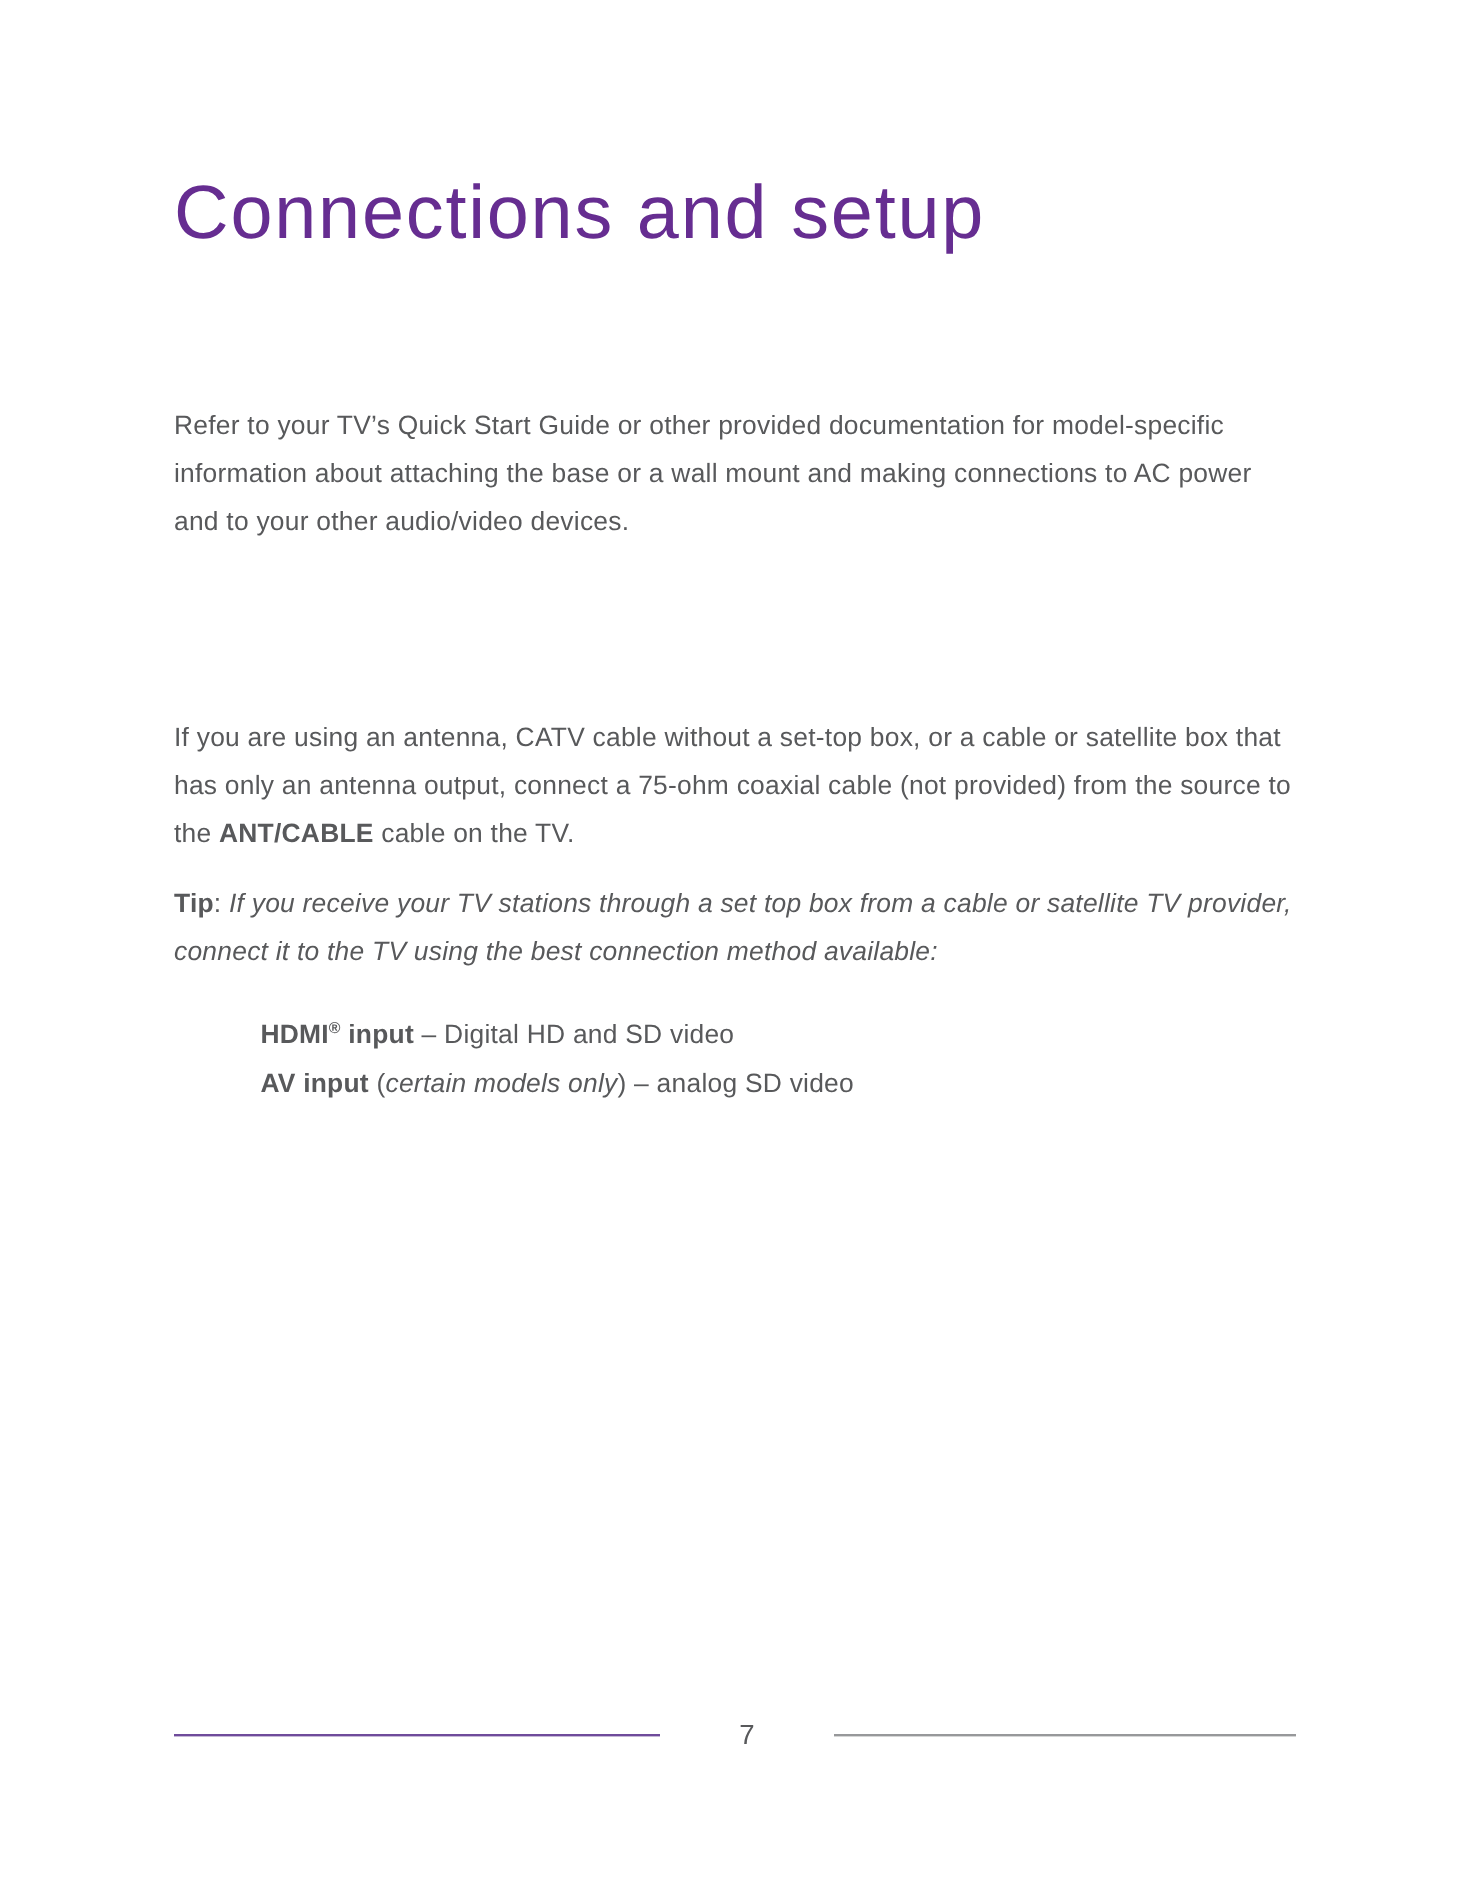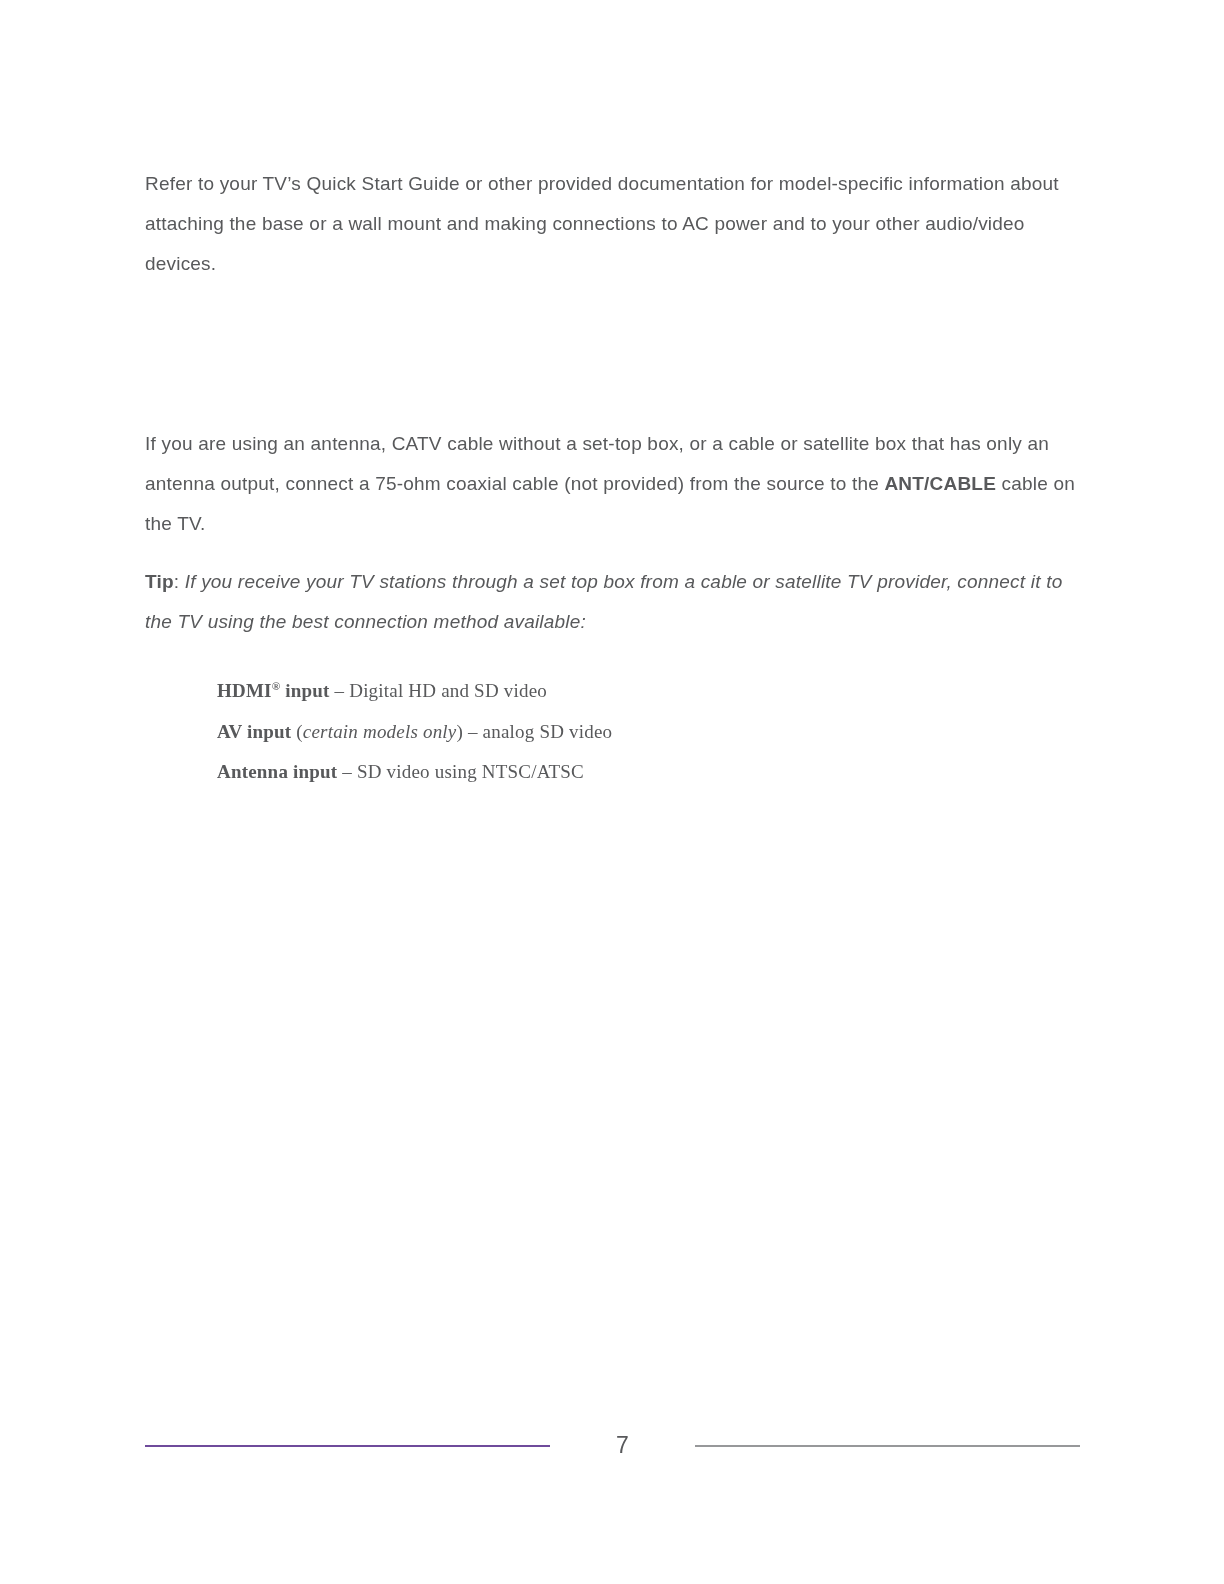--- a/index.html
+++ b/index.html
@@ -25,34 +25,33 @@
   h1.page-title {
     color: #662d91;
     font-size: 63px;
     font-weight: 300;
     letter-spacing: 1.5px;
     line-height: 1.25;
     margin-bottom: 118px;
   }
   .body-copy {
     color: #58595b;
-    font-size: 19px;
+    font-size: 22px;
     line-height: 40px;
     letter-spacing: 0.2px;
     margin-top: 26px;
   }
   p.para { margin: 0 0 18px 0; }
   p.para.gap-large { margin-bottom: 140px; }
   .b { font-weight: bold; text-align: center; }
   .i { font-style: italic; }
   .sup { font-size: 60%; vertical-align: super; }
   ul.connection-list {
     list-style: none;
     margin: 24px 0 0 72px;
-    font-family: Liberation Serif, serif;
   }
   ul.connection-list li {
     line-height: 40.5px;
   }
   .footer {
     position: absolute;
     left: 145px;
     right: 144px;
     top: 1434px;
     display: flex;
@@ -72,34 +71,34 @@
     line-height: 23px;
   }
 </style>
 </head>
 <body>
 
 <div class="page">
 
   <div class="content">
 
+    <h1 class="page-title">Connections and setup</h1>
 
     <div class="body-copy">
 
       <p class="para gap-large"><span>Refer to your TV’s Quick Start Guide or other provided documentation for model-specific information about attaching the base or a wall mount and making connections to AC power and to your other audio/video devices.</span></p>
 
       <p class="para"><span>If you are using an antenna, CATV cable without a set-top box, or a cable or satellite box that has only an antenna output, connect a 75-ohm coaxial cable (not provided) from the source to the </span><span class="b">ANT/CABLE</span><span> cable on the TV.</span></p>
 
 
       <p class="para"><span class="b">Tip</span><span>: </span><span class="i">If you receive your TV stations through a set top box from a cable or satellite TV provider, connect it to the TV using the best connection method available:</span></p>
 
       <ul class="connection-list">
         <li><span class="b">HDMI</span><span class="b sup">®</span><span class="b"> input</span><span> – Digital HD and SD video</span></li>
         <li><span class="b">AV input</span><span> (</span><span class="i">certain models only</span><span>) – analog SD video</span></li>
-        <li><span class="b">Antenna input</span><span> – SD video using NTSC/ATSC</span></li>
       </ul>
 
     </div>
   </div>
 
   <div class="footer">
     <div class="rule rule-left"></div>
     <div class="page-number">7</div>
     <div class="rule rule-right"></div>
   </div>

